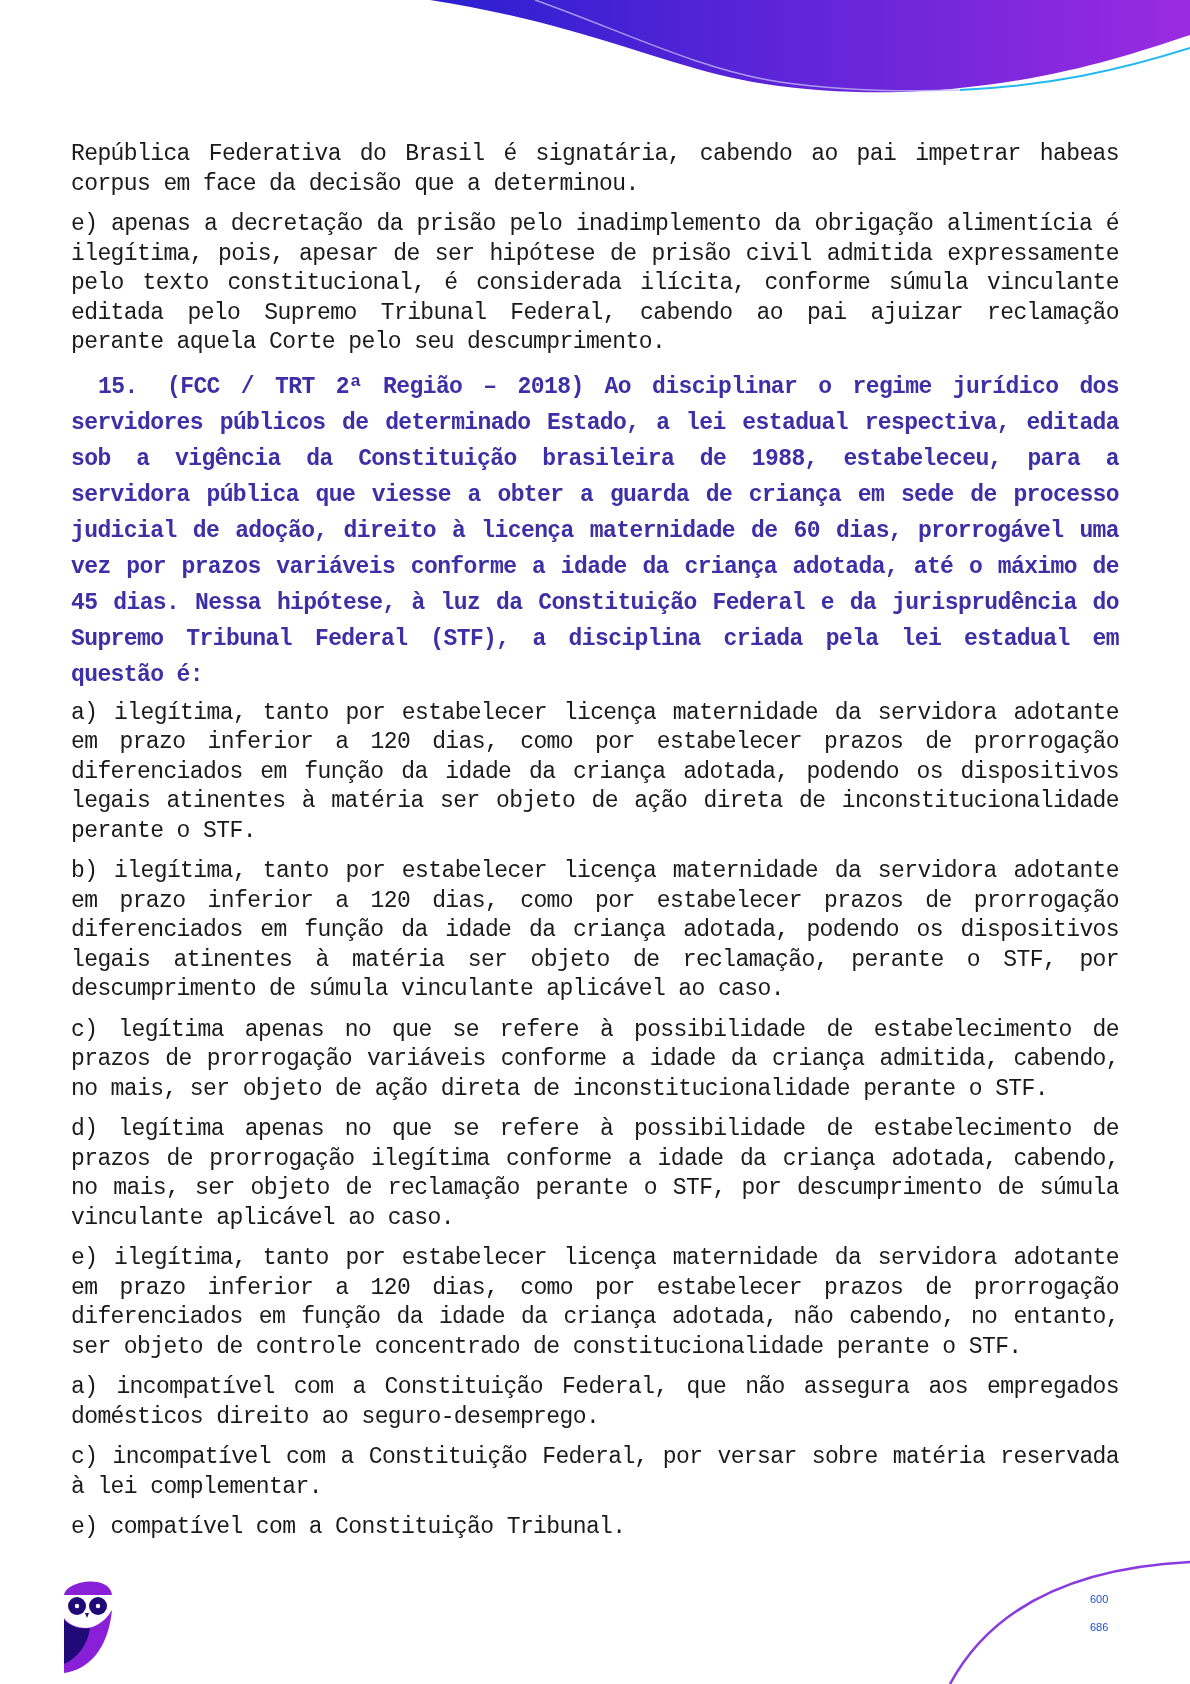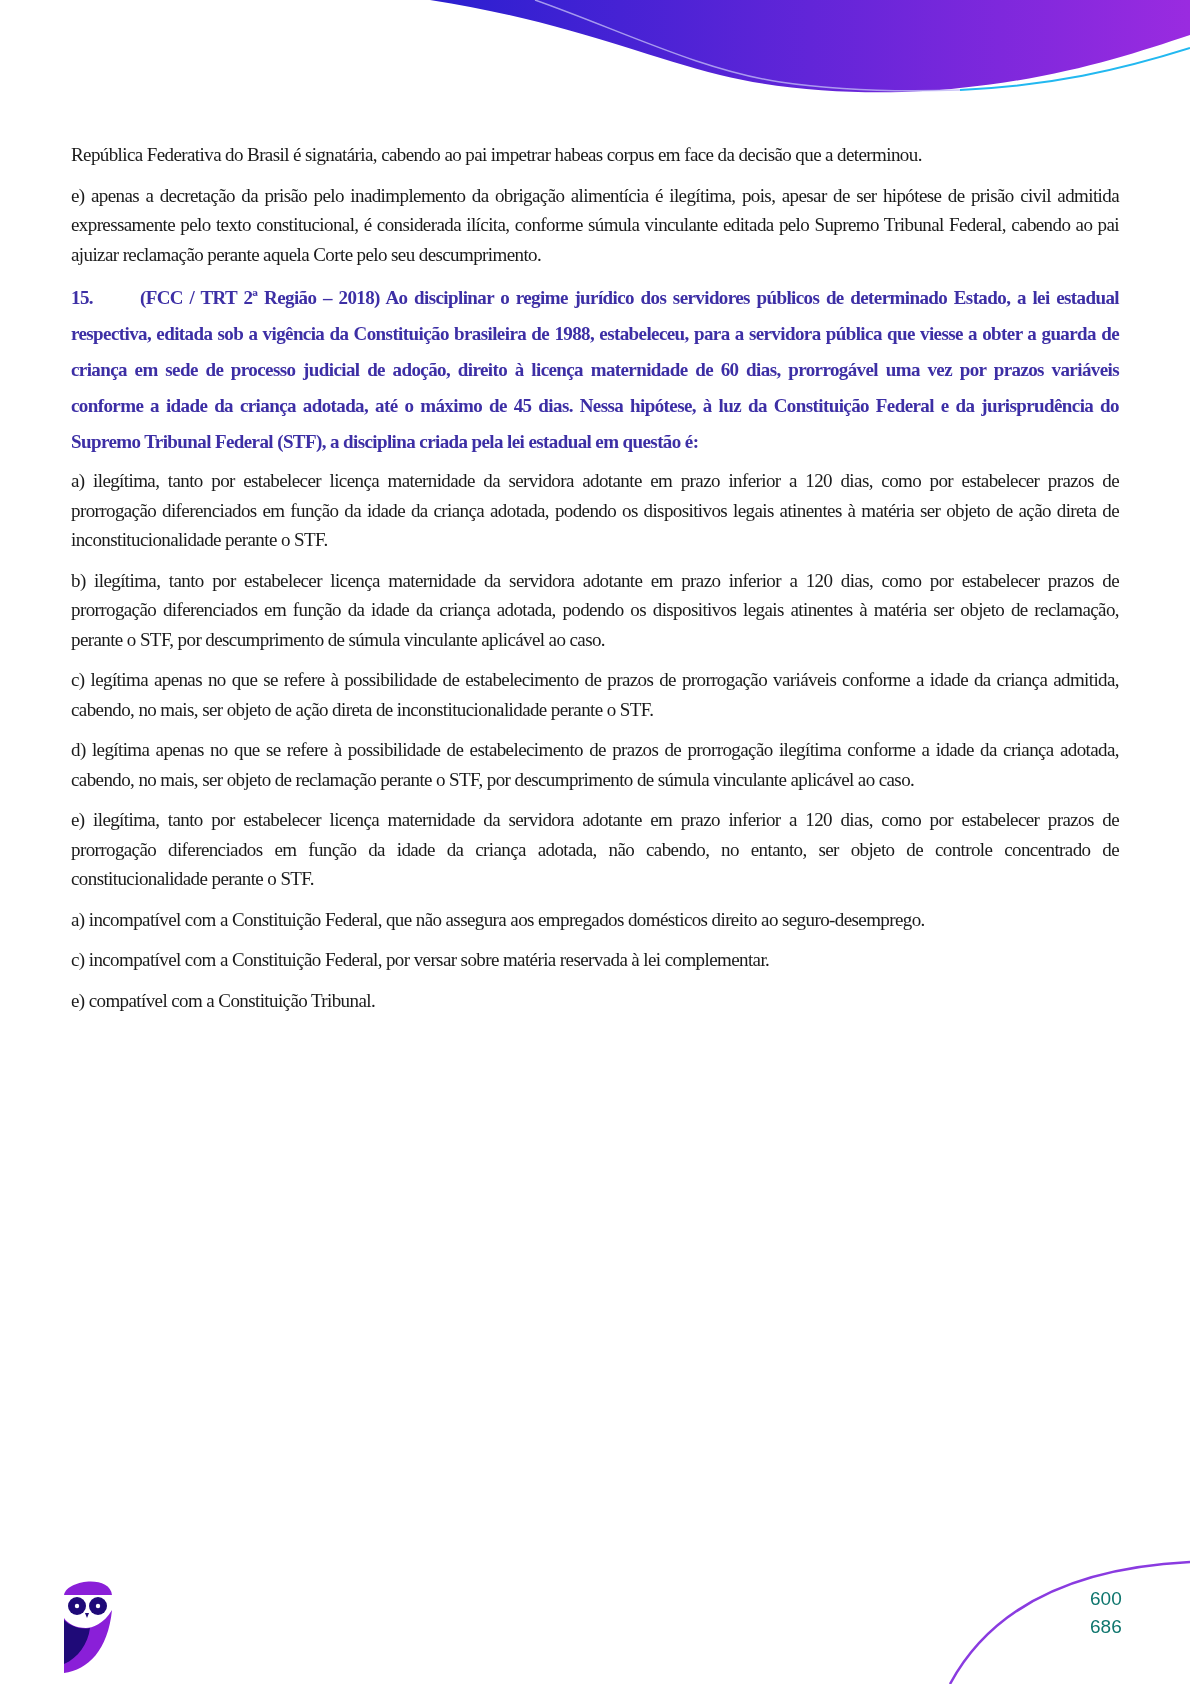--- a/index.html
+++ b/index.html
@@ -5,30 +5,30 @@
   html, body { margin: 0; padding: 0; }
   body {
     width: 1190px; height: 1684px; position: relative; overflow: hidden;
     background: #ffffff;
     font-family: "Liberation Sans", sans-serif;
   }
   .header-art { position: absolute; left: 0; top: 0; width: 1190px; height: 110px; }
   .footer-art { position: absolute; left: 0; top: 1540px; width: 1190px; height: 144px; }
   .content {
     position: absolute; left: 71px; top: 140px; width: 1048px;
-    font-family: Liberation Serif, serif;
-    font-size: 19px; color: #1a1a1a;
+    font-family: Liberation Mono, monospace;
+    font-size: 23px; color: #1a1a1a;
     letter-spacing: -0.6px;
   }
   .content p { margin: 0 0 11px 0; line-height: 29.5px; text-align: justify; }
   .q { color: #3d2fa5; font-weight: bold; line-height: 36px !important; margin-bottom: 6px !important; }
-  .q .num { display: inline-block; width: 69px; }
+  .q .num { display: inline-block; width: 69px; margin-left: 27px; }
   .page-nums {
     position: absolute; left: 1090px; top: 1585px; width: 40px;
-    font-family: "Liberation Sans", sans-serif; font-size: 19px; color: #0f766e;
+    font-family: "Liberation Sans", sans-serif; font-size: 11px; color: #1d4ed8;
     line-height: 28px;
   }
 </style>
 </head>
 <body>
 
 <svg class="header-art" viewBox="0 0 1190 110" preserveAspectRatio="none">
   <defs>
     <linearGradient id="hg" x1="0" y1="0" x2="1" y2="0">
       <stop offset="0" stop-color="#2a1fd0"></stop>

